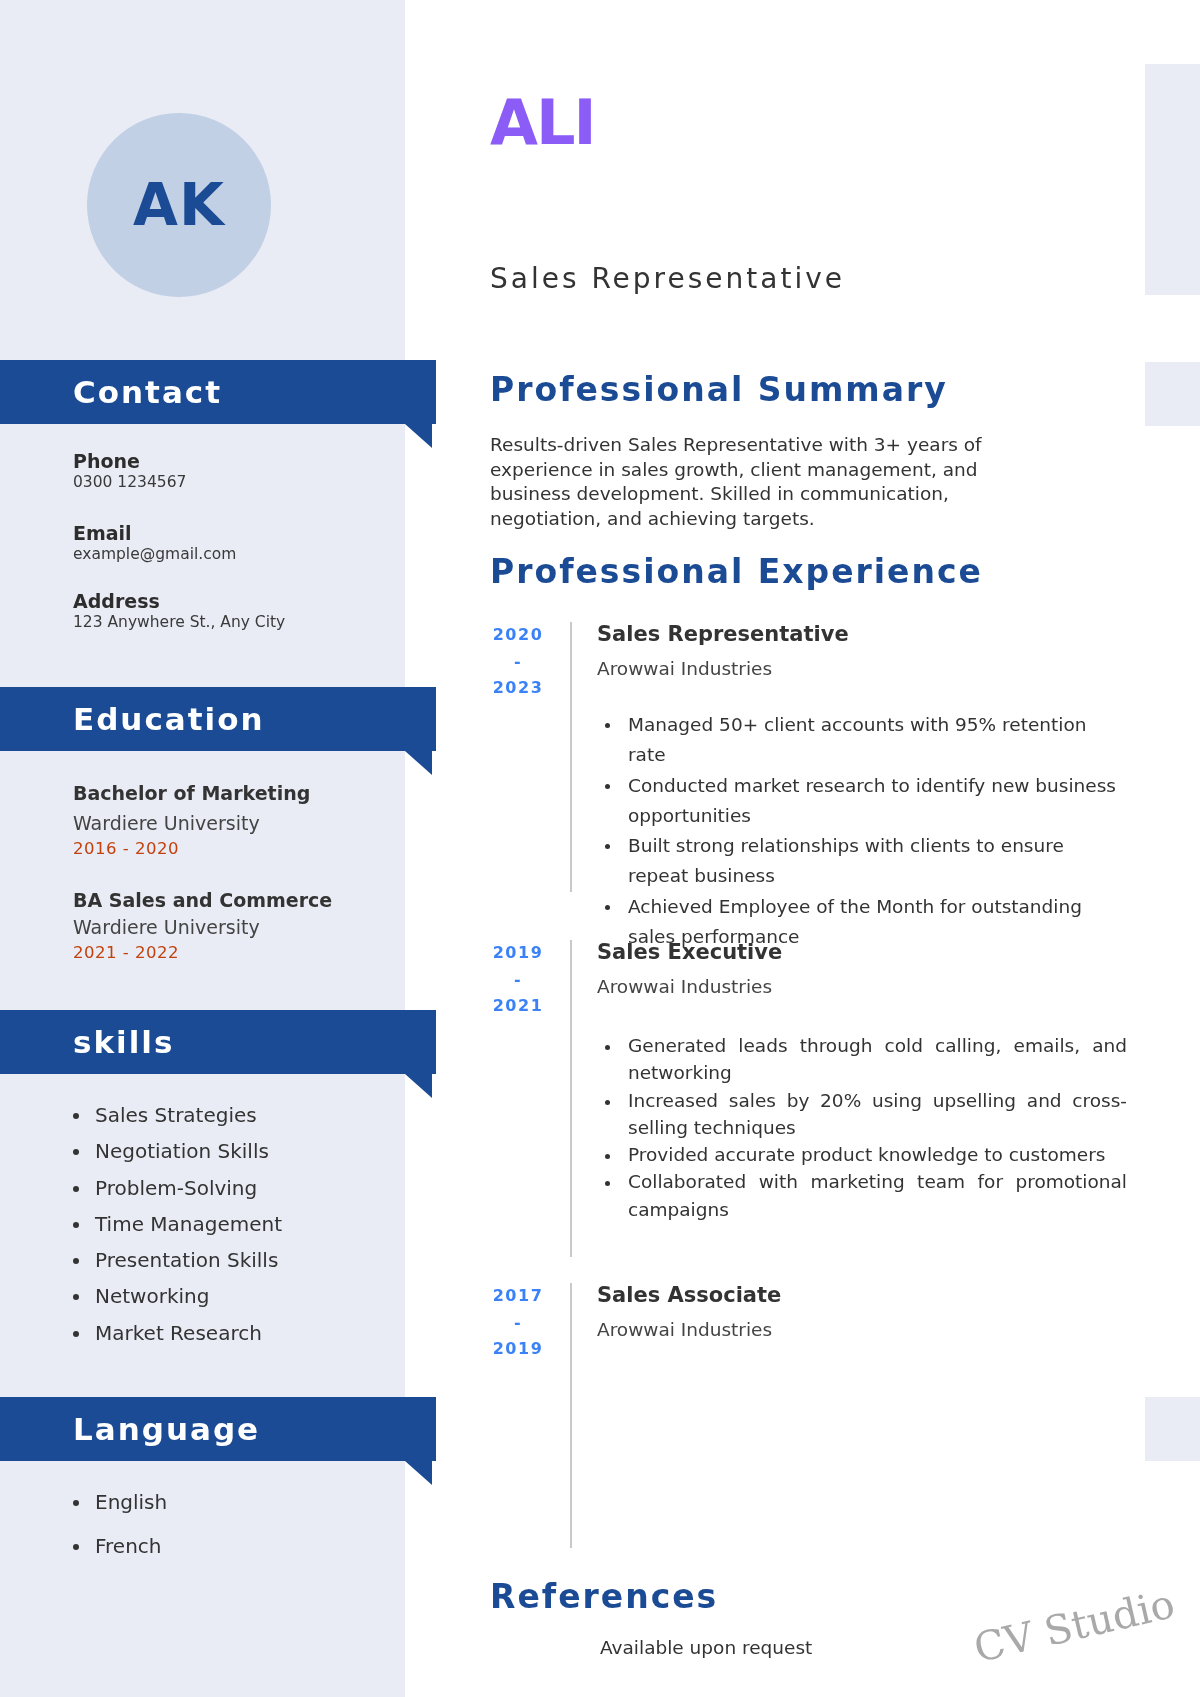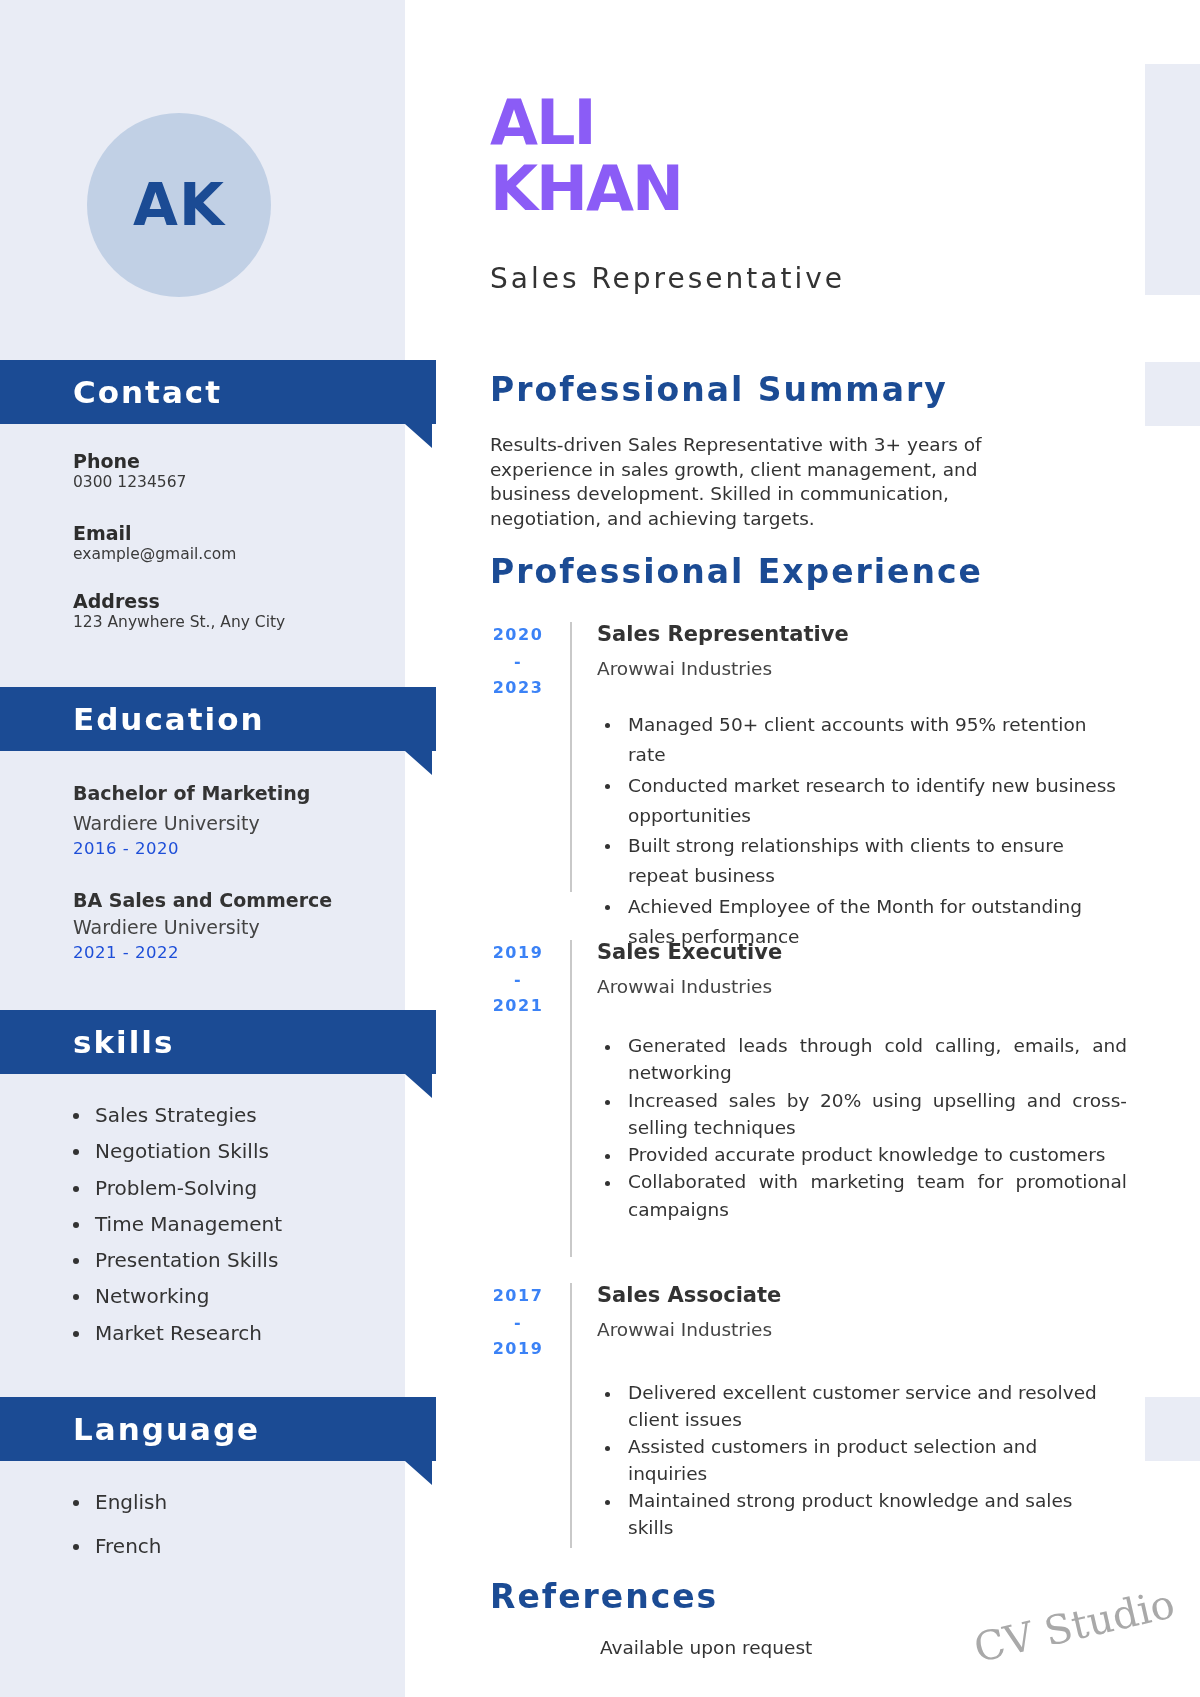--- a/index.html
+++ b/index.html
@@ -18,21 +18,21 @@
                   border-top: 24px solid #1b4b94; border-left: 27px solid transparent; }
   .banner .fold::after { content: ""; }
 
   .contact-item { position: absolute; left: 73px; }
   .contact-item .k { font-weight: bold; font-size: 19px; color: #2d2d2d; line-height: 22px; }
   .contact-item .v { font-size: 15.5px; color: #3a3a3a; line-height: 20px; }
 
   .edu-item { position: absolute; left: 73px; }
   .edu-item .deg { font-weight: bold; font-size: 19px; color: #333; line-height: 26px; }
   .edu-item .school { font-size: 19px; color: #444; line-height: 28px; }
-  .edu-item .yrs { font-size: 16.5px; color: #1d4ed8; line-height: 24px; letter-spacing: 0.5px; }
+  .edu-item .yrs { font-size: 16.5px; color: #c2410c; line-height: 24px; letter-spacing: 0.5px; }
 
   ul.side-list { position: absolute; left: 61px; list-style: none; }
   ul.side-list li { position: relative; padding-left: 34px; font-size: 20px; color: #333; height: 36.3px; line-height: 36px; }
   ul.side-list li::before { content: ""; position: absolute; left: 12px; top: 16px; width: 6px; height: 6px; border-radius: 50%; background: #333; }
 
   .right-block { position: absolute; left: 1145px; width: 55px; background: #e9ecf5; }
 
   .name { position: absolute; left: 490px; top: 90px; font-family: "DejaVu Sans", sans-serif; font-weight: bold;
           font-size: 62px; line-height: 66px; color: #8b5cf6; letter-spacing: -2px; }
   .title { position: absolute; left: 490px; top: 262px; font-size: 28px; color: #333; letter-spacing: 3px; }
@@ -121,21 +121,20 @@
   <li style="height:44px;">English</li>
   <li style="height:44px;">French</li>
 </ul>
 
 <div class="right-block" style="top:64px;height:231px;"></div>
 <div class="right-block" style="top:362px;height:64px;"></div>
 <div class="right-block" style="top:1397px;height:64px;"></div>
 
 <div class="name">
   <div>ALI</div>
-  <div>KHAN</div>
 </div>
 <div class="title">Sales Representative</div>
 
 <div class="h2" style="top:370px;">Professional Summary</div>
 <div class="summary">Results-driven Sales Representative with 3+ years of experience in sales growth, client management, and business development. Skilled in communication, negotiation, and achieving targets.</div>
 
 <div class="h2" style="top:552px;">Professional Experience</div>
 
 <div class="exp" style="top:622px;height:280px;">
   <div class="dates">
@@ -173,25 +172,20 @@
 
 <div class="exp" style="top:1283px;height:270px;">
   <div class="dates">
     <div>2017</div>
     <div>-</div>
     <div>2019</div>
   </div>
   <div class="vline" style="height:265px;"></div>
   <div class="role">Sales Associate</div>
   <div class="company">Arowwai Industries</div>
-  <ul style="top:96px;width:515px;">
-    <li style="line-height:27px;">Delivered excellent customer service and resolved client issues</li>
-    <li style="line-height:27px;">Assisted customers in product selection and inquiries</li>
-    <li style="line-height:27px;">Maintained strong product knowledge and sales skills</li>
-  </ul>
 </div>
 
 <div class="h2" style="top:1577px;">References</div>
 <div class="ref-text">Available upon request</div>
 
 <div class="watermark">CV Studio</div>
 
 <style>
   .exp ul li::before { top: 13px; }
 </style>

